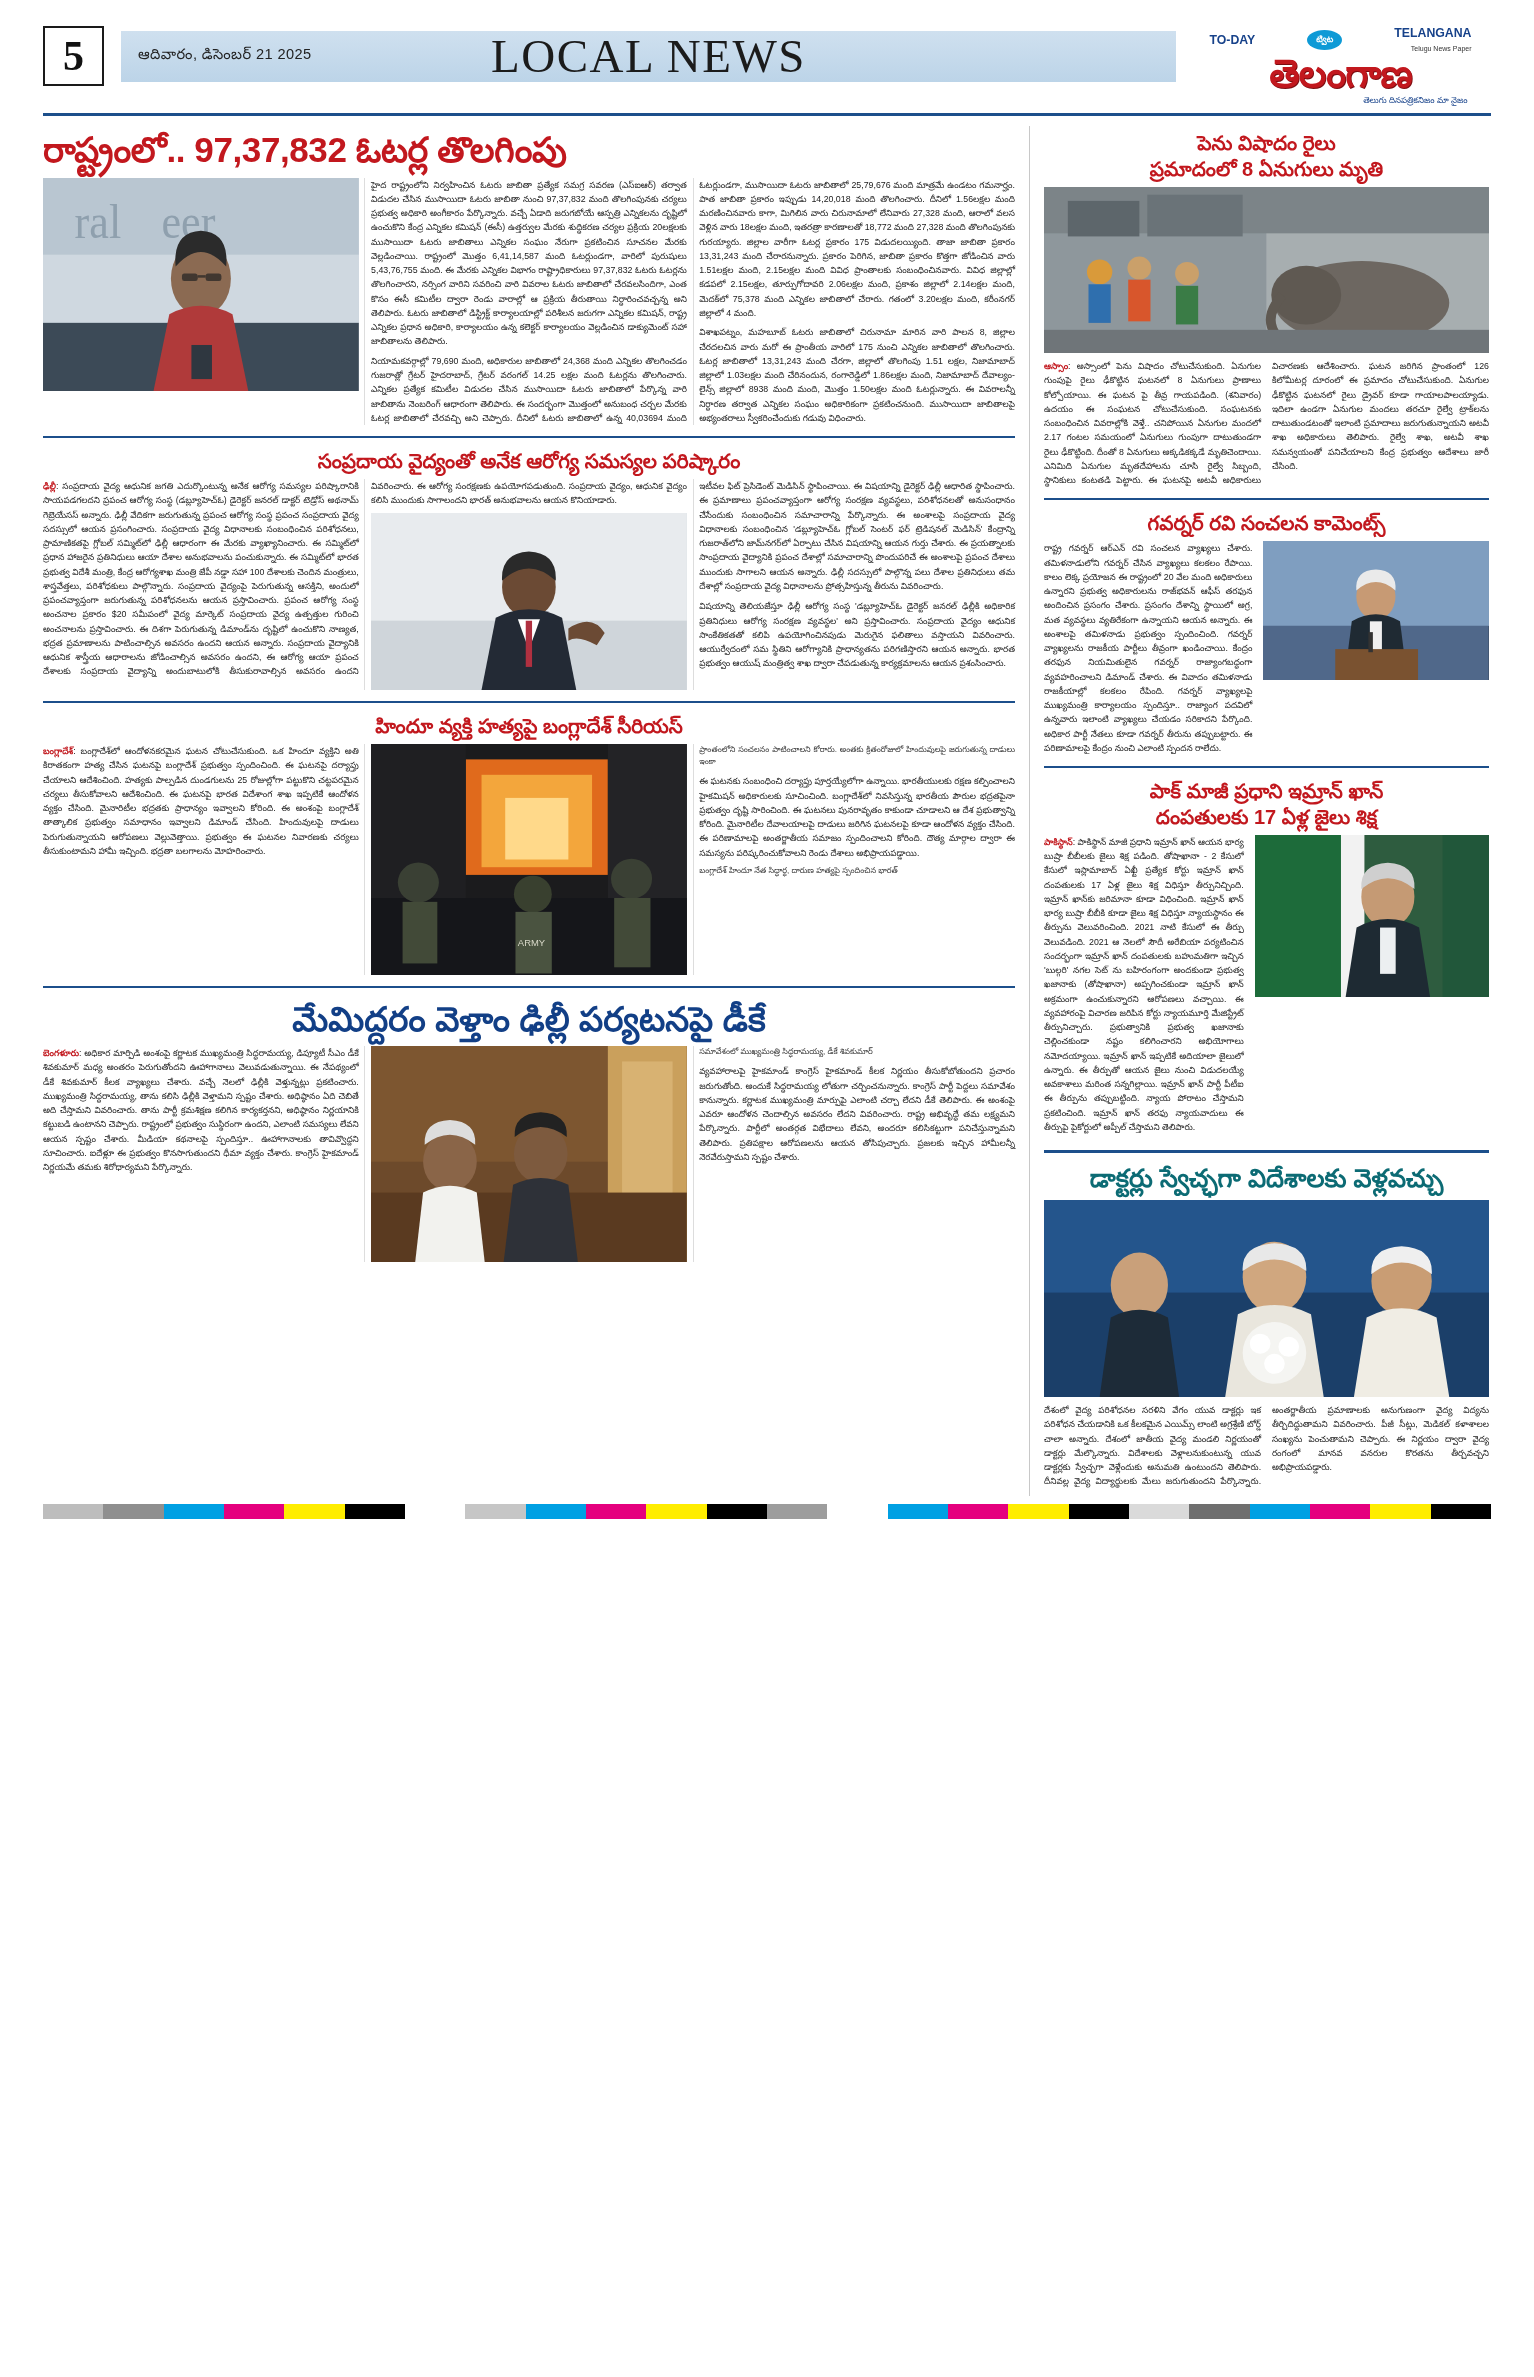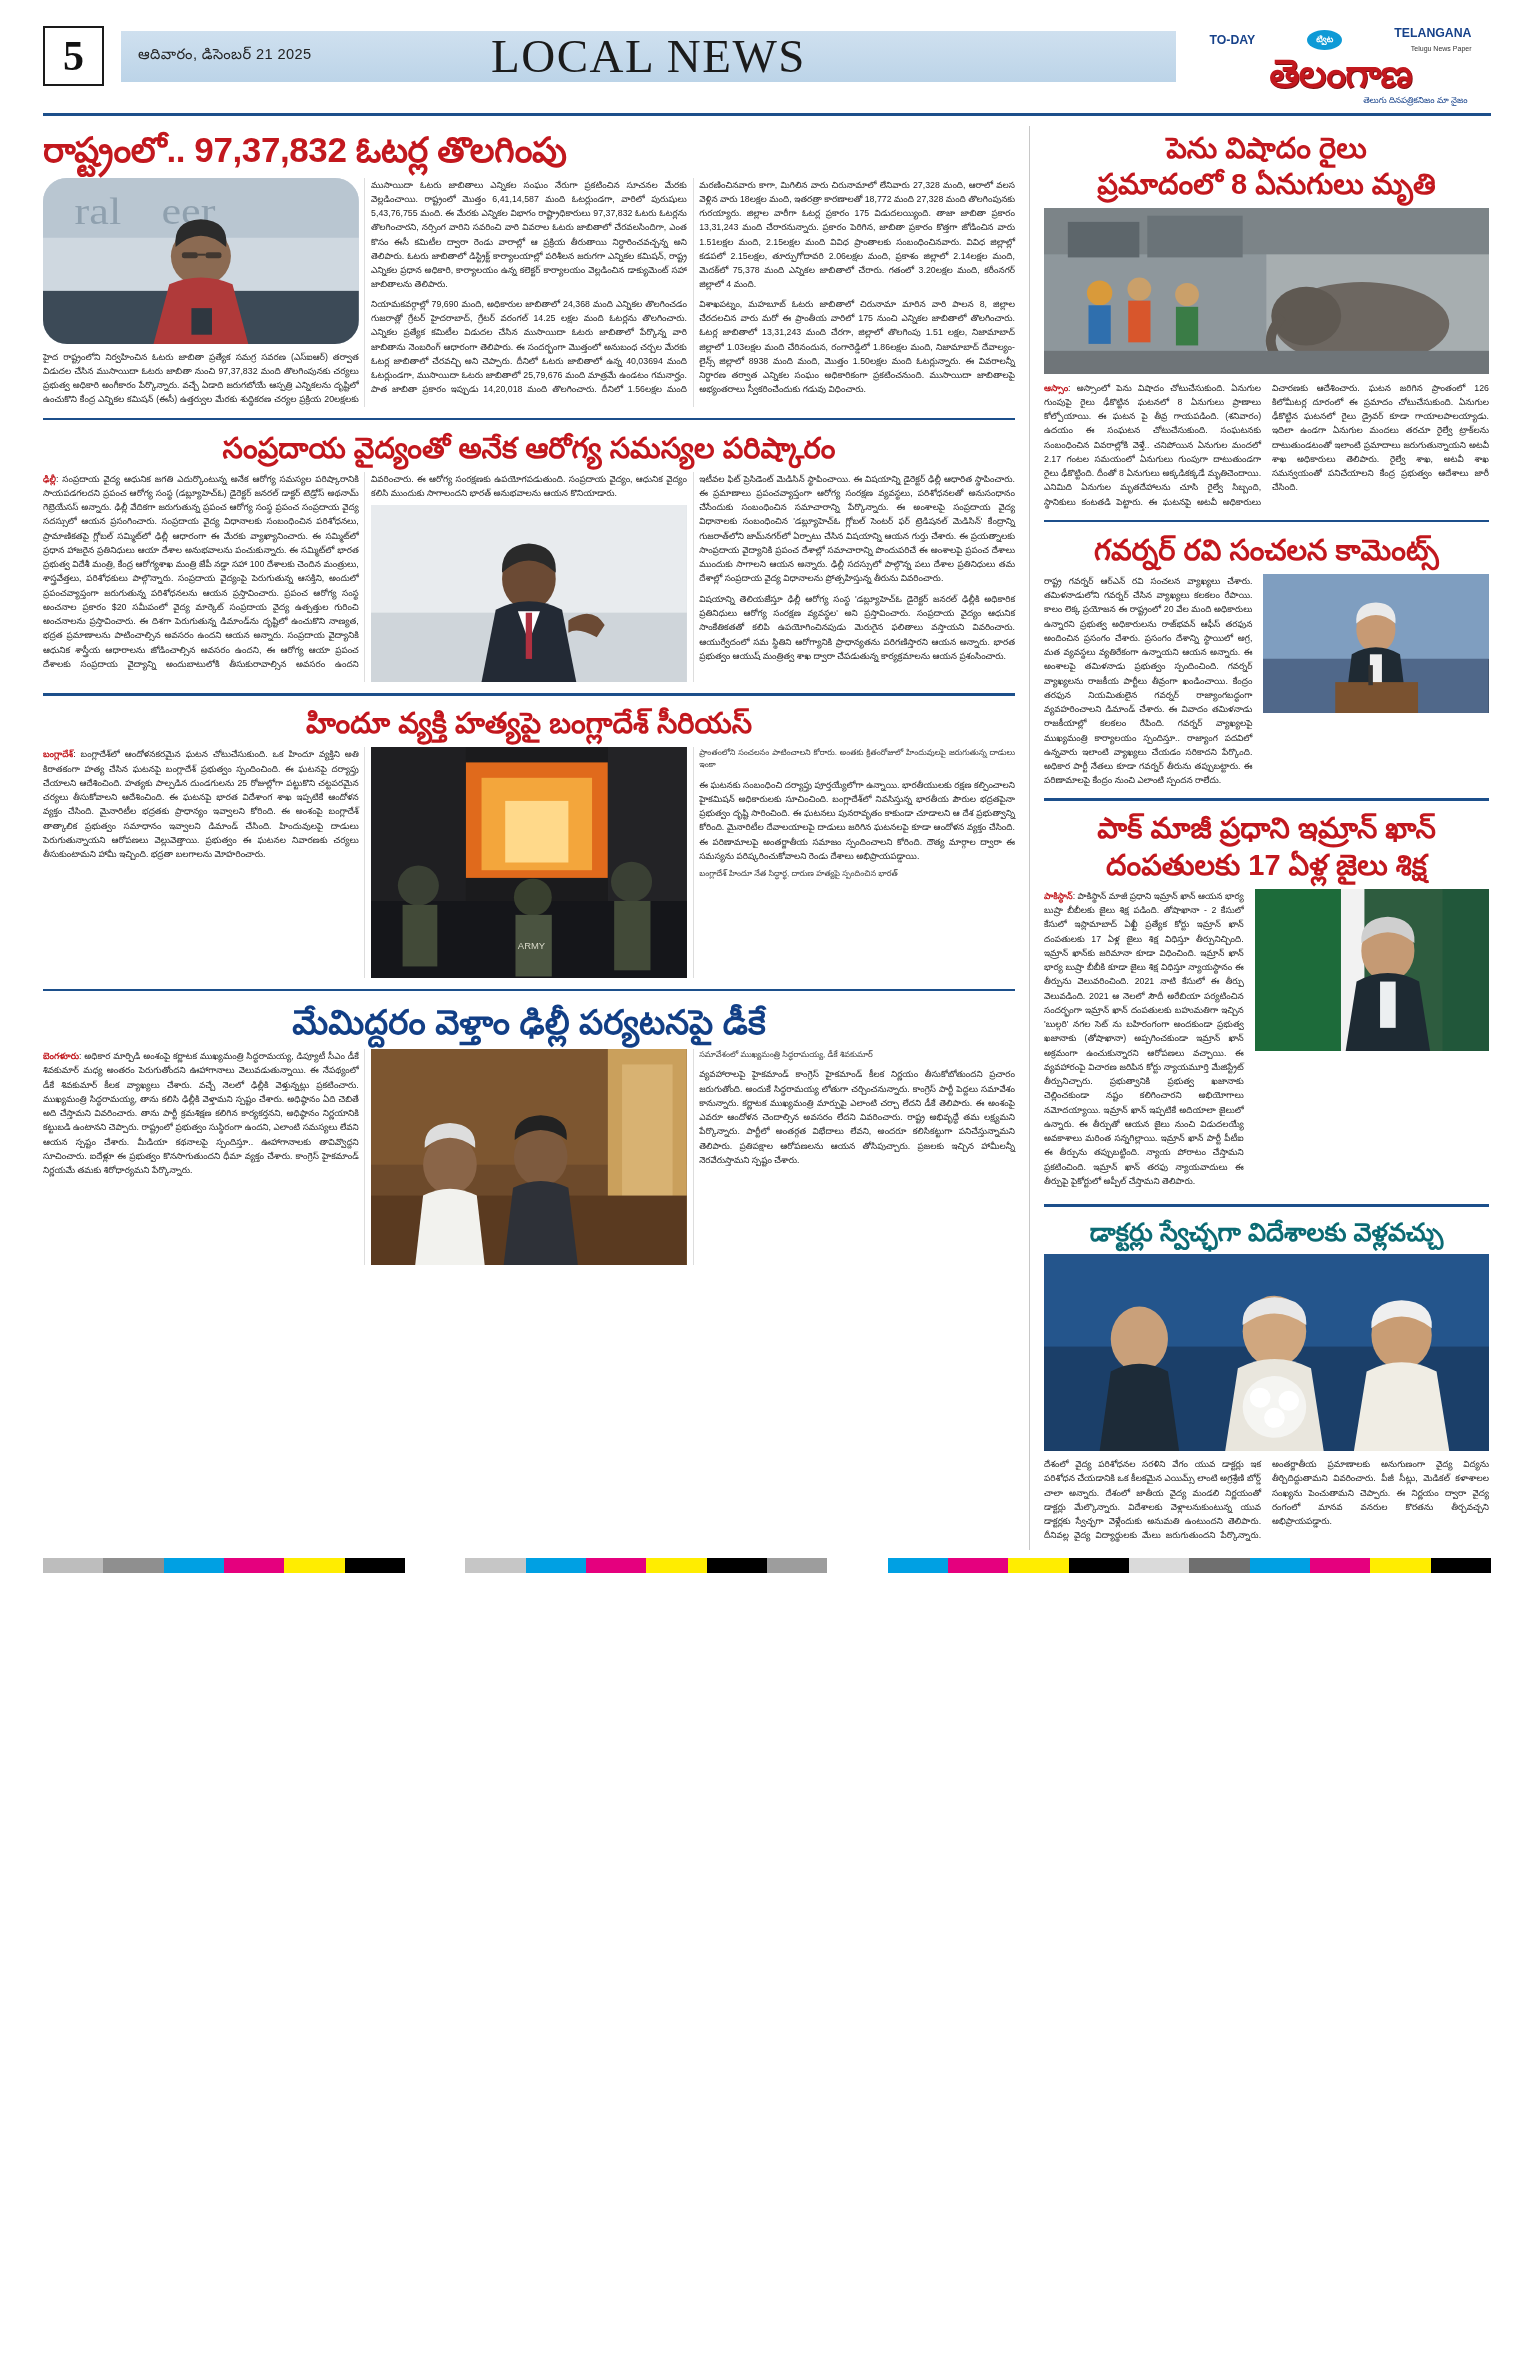--- a/index.html
+++ b/index.html
@@ -21,21 +21,21 @@
   .logo-sub{display:flex;justify-content:flex-end;width:254px;font-size:8.5px;color:#17428a;margin-top:1.5px;}
 
   .rule{height:3.1px;background:#1c4f8b;margin:4.6px 0 0 0;}
 
   
   .content{display:flex;gap:0;margin-top:10.8px;}
   .col-left{width:987px;padding-right:14px;box-sizing:border-box;border-right:0.8px solid #c8c8c8;}
   .col-right{width:459px;padding-left:14px;box-sizing:border-box;}
 
   h1.head-red{color:#c2181e;font-size:35px;line-height:1.15;margin:3.1px 0 7.7px 0;font-weight:700;letter-spacing:-0.4px;}
-  h2.head-red{color:#c2181e;font-size:29px;line-height:1.2;margin:4.6px 0 6.2px 0;font-weight:700;}
+  h2.head-red{color:#c2181e;font-size:20px;line-height:1.2;margin:4.6px 0 6.2px 0;font-weight:700;}
   h2.head-blue{color:#123f86;font-size:25.4px;line-height:1.2;margin:4.6px 0 6.2px 0;font-weight:700;}
   h2.head-teal{color:#0c6b74;font-size:25.4px;line-height:1.2;margin:4.6px 0 6.2px 0;font-weight:700;}
   .center{text-align:center;}
 
   .cols3{column-count:3;column-gap:12.3px;column-rule:0.8px solid #ddd;}
   .cols2{column-count:2;column-gap:10.8px;}
   .body-txt{font-size:8.8px;line-height:1.62;text-align:justify;color:#1a1a1a;}
   .body-txt p{margin:0 0 5.4px 0;}
   .dline{color:#c2181e;font-weight:700;}
 
@@ -87,21 +87,21 @@
   <div class="rule"></div>
 
   <div class="content">
 
     <div class="col-left">
 
       <div class="sec">
         <h1 class="head-red">రాష్ట్రంలో.. 97,37,832 ఓటర్ల తొలగింపు</h1>
         <div class="cols3 body-txt">
           <div class="figure" style="width:100%;">
-            <div class="photo" style="height:166px;background:linear-gradient(#dfe6ec,#c3ccd4);border-radius:24px;">
+            <div class="photo" style="height:213px;background:linear-gradient(#dfe6ec,#c3ccd4);">
               <svg class="scene" viewBox="0 0 400 250" preserveAspectRatio="none" style="font-size:11.4px">
                 <rect width="400" height="250" fill="#cfd8e0"></rect>
                 <rect y="0" width="400" height="90" fill="#b9c6d1"></rect>
                 <text x="40" y="70" font-size="56" fill="#8fa0ae" font-family="Liberation Serif, serif">ral</text>
                 <text x="150" y="70" font-size="56" fill="#8fa0ae" font-family="Liberation Serif, serif">eer</text>
                 <rect x="0" y="170" width="400" height="80" fill="#3c4a57"></rect>
                 <ellipse cx="200" cy="118" rx="38" ry="44" fill="#8b6a52"></ellipse>
                 <path d="M160 160 q40 -20 80 0 l20 90 h-120 z" fill="#b03a3a"></path>
                 <path d="M168 104 q32 -34 64 0 q4 -40 -32 -42 q-36 2 -32 42z" fill="#2b2b2b"></path>
                 <rect x="176" y="112" width="20" height="9" rx="3" fill="#222" opacity=".7"></rect>

